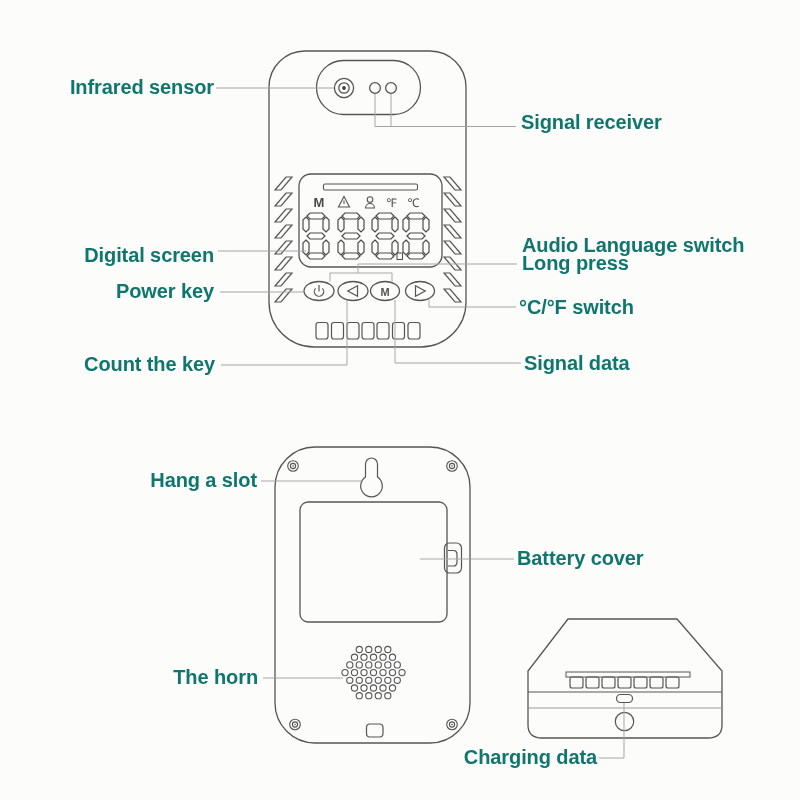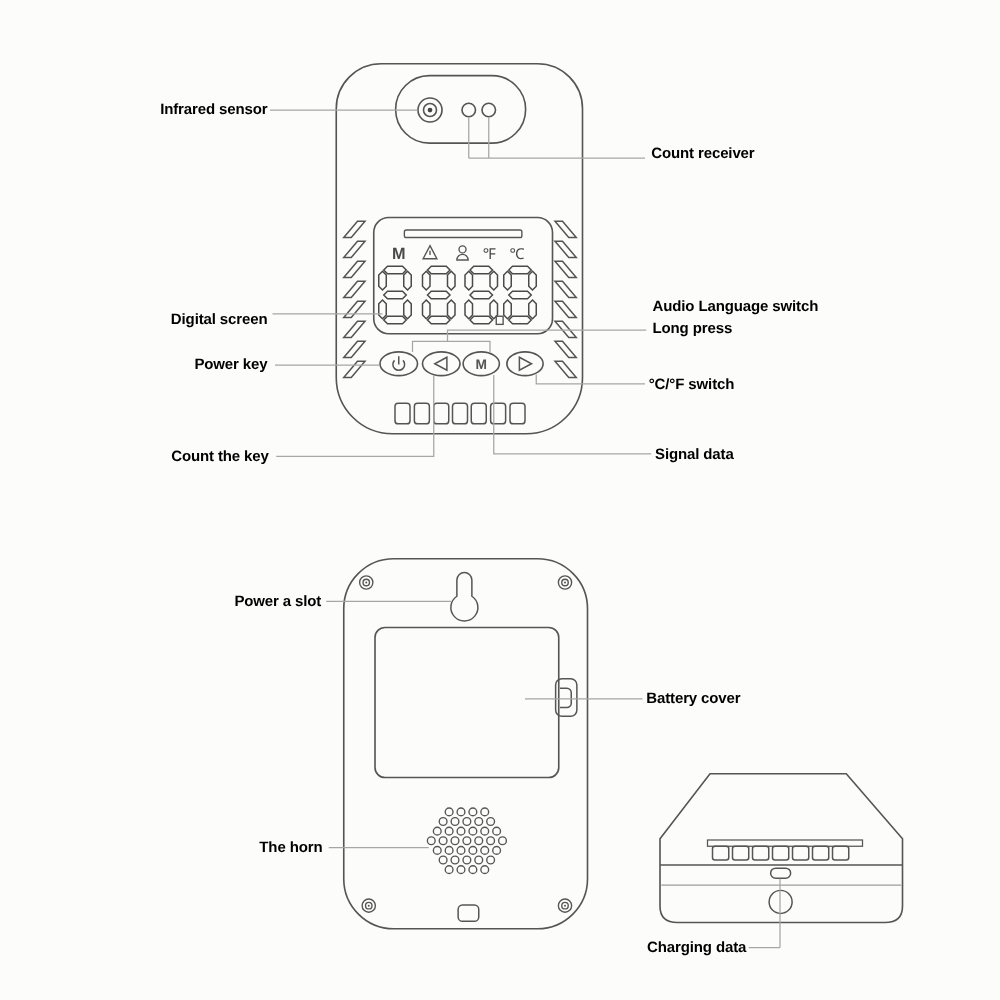--- a/index.html
+++ b/index.html
@@ -2,21 +2,21 @@
 <html><head>
 <meta charset="utf-8">
 <style>
   html,body{margin:0;padding:0;}
   .stage{
     position:relative;width:800px;height:800px;background:#fcfcfb;
     font-family:"Liberation Sans", sans-serif;overflow:hidden;
   }
   .stage svg{position:absolute;left:0;top:0;}
   .lbl{
-    position:absolute;color:#000000;font-size:12px;font-weight:600;
+    position:absolute;color:#0f766e;font-size:20px;font-weight:600;
     white-space:nowrap;transform:translateY(-54%);letter-spacing:-0.1px;
   }
   .lbl-r{text-align:right;}
   .lbl-2line{line-height:18px;}
 </style>
 </head>
 <body>
 
 <div class="stage">
 
@@ -215,28 +215,28 @@
     <path d="M221,365 H347 V300"></path>
     <path d="M395,300 V363 H521"></path>
     <path d="M261,481 H361"></path>
     <path d="M420,559 H514"></path>
     <path d="M263,678 H343"></path>
     <path d="M599,758 H624 M624,758 V703"></path>
   </g>
 </svg>
 
 <div class="lbl lbl-r" style="right:586px;top:88px">Infrared sensor</div>
-<div class="lbl" style="left:521px;top:123px">Count receiver</div>
+<div class="lbl" style="left:521px;top:123px">Signal receiver</div>
 <div class="lbl lbl-r" style="right:586px;top:256px">Digital screen</div>
 <div class="lbl lbl-2line" style="left:522px;top:255px">
   <div>Audio Language switch</div>
   <div>Long press</div>
 </div>
 <div class="lbl lbl-r" style="right:586px;top:292px">Power key</div>
 <div class="lbl" style="left:519px;top:308px">°C/°F switch</div>
 <div class="lbl lbl-r" style="right:585px;top:365px">Count the key</div>
 <div class="lbl" style="left:524px;top:364px">Signal data</div>
-<div class="lbl lbl-r" style="right:543px;top:481px">Power a slot</div>
+<div class="lbl lbl-r" style="right:543px;top:481px">Hang a slot</div>
 <div class="lbl" style="left:517px;top:559px">Battery cover</div>
 <div class="lbl lbl-r" style="right:542px;top:678px">The horn</div>
 <div class="lbl lbl-r" style="right:203px;top:758px">Charging data</div>
 
 </div>
 
 </body></html>

